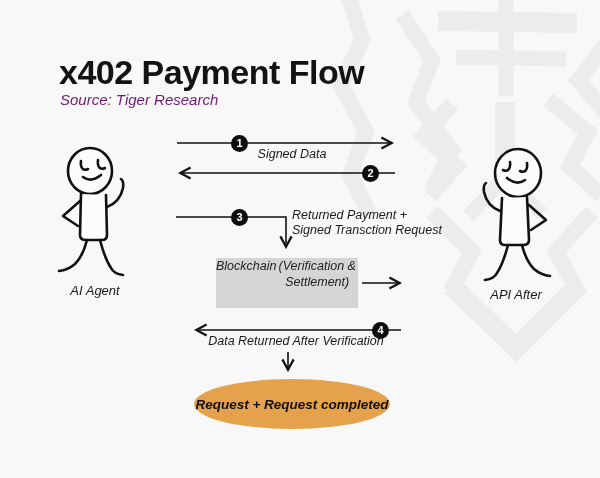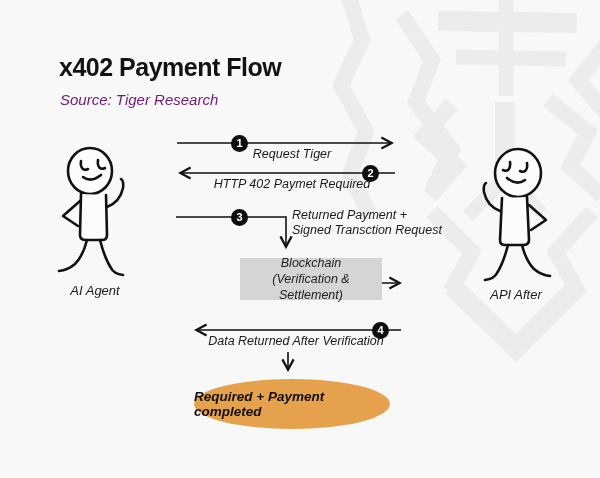--- a/index.html
+++ b/index.html
@@ -1,31 +1,31 @@
 <!DOCTYPE html>
 <html><head>
 <meta charset="utf-8">
 <style>
   html,body{margin:0;padding:0;}
   body{font-family:"Liberation Sans","DejaVu Sans",sans-serif;background:#ffffff;}
   .canvas{position:relative;width:600px;height:478px;background:#f8f8f8;overflow:hidden;}
   .layer{position:absolute;left:0;top:0;width:600px;height:478px;}
   .abs{position:absolute;}
 
-  .title{left:59px;top:53px;width:420px;font-size:25px;font-weight:700;letter-spacing:-0.5px;color:#131313;}
+  .title{left:59px;top:53px;width:420px;font-size:34px;font-weight:700;letter-spacing:-0.5px;color:#131313;}
   .subtitle{left:60px;top:91px;width:300px;font-size:15px;font-style:italic;color:#701a75;}
 
   .arrow-label{font-size:12.5px;font-style:italic;color:#1a1a1a;white-space:nowrap;}
   .center{text-align:center;}
 
   .badge{width:17px;height:17px;border-radius:50%;background:#0d0d0d;color:#fff;
          font-size:11px;font-weight:700;line-height:17px;text-align:center;}
 
-  .bc-box{left:216px;top:258px;width:142px;height:42px;background:#d5d5d5;
-          display:flex;flex-direction:column;justify-content:center;margin-left:24px;}
+  .bc-box{left:216px;top:258px;width:142px;height:50px;background:#d5d5d5;
+          display:flex;flex-direction:row;justify-content:center;}
   .bc-box div{font-size:12.5px;font-style:italic;color:#222;text-align:center;line-height:16px;}
 
   .ellipse{left:194px;top:379px;width:196px;height:50px;border-radius:50%;
            display:flex;align-items:center;justify-content:center;}
   .ellipse div{font-size:13.5px;font-weight:700;font-style:italic;color:#101010;}
 
   .actor-label{font-size:13px;font-style:italic;color:#1a1a1a;text-align:center;}
 </style>
 </head>
 <body>
@@ -94,28 +94,27 @@
   <div class="abs actor-label" style="left:456px;top:287px;width:120px;">API After</div>
 
   <div class="abs title">x402 Payment Flow</div>
   <div class="abs subtitle">Source: Tiger Research</div>
 
   <div class="abs badge" style="left:231px;top:135px;">1</div>
   <div class="abs badge" style="left:362px;top:165px;">2</div>
   <div class="abs badge" style="left:231px;top:209px;">3</div>
   <div class="abs badge" style="left:372px;top:322px;">4</div>
 
-  <div class="abs arrow-label center" style="left:177px;top:147px;width:230px;">Request Tiger</div>
-  <div class="abs arrow-label center" style="left:177px;top:177px;width:230px;">HTTP 402 Paymet Required</div>
+  <div class="abs arrow-label center" style="left:177px;top:147px;width:230px;">Signed Data</div>
   <div class="abs arrow-label" style="left:292px;top:208px;">Returned Payment +</div>
   <div class="abs arrow-label" style="left:292px;top:223px;">Signed Transction Request</div>
   <div class="abs arrow-label center" style="left:177px;top:334px;width:238px;">Data Returned After Verification</div>
 
   <div class="abs bc-box">
     <div>Blockchain</div>
     <div>(Verification &amp; Settlement)</div>
   </div>
 
   <div class="abs ellipse" style="background:#e5a14b;">
-    <div>Required + Payment completed</div>
+    <div>Request + Request completed</div>
   </div>
 
 </div>
 
 </body></html>

